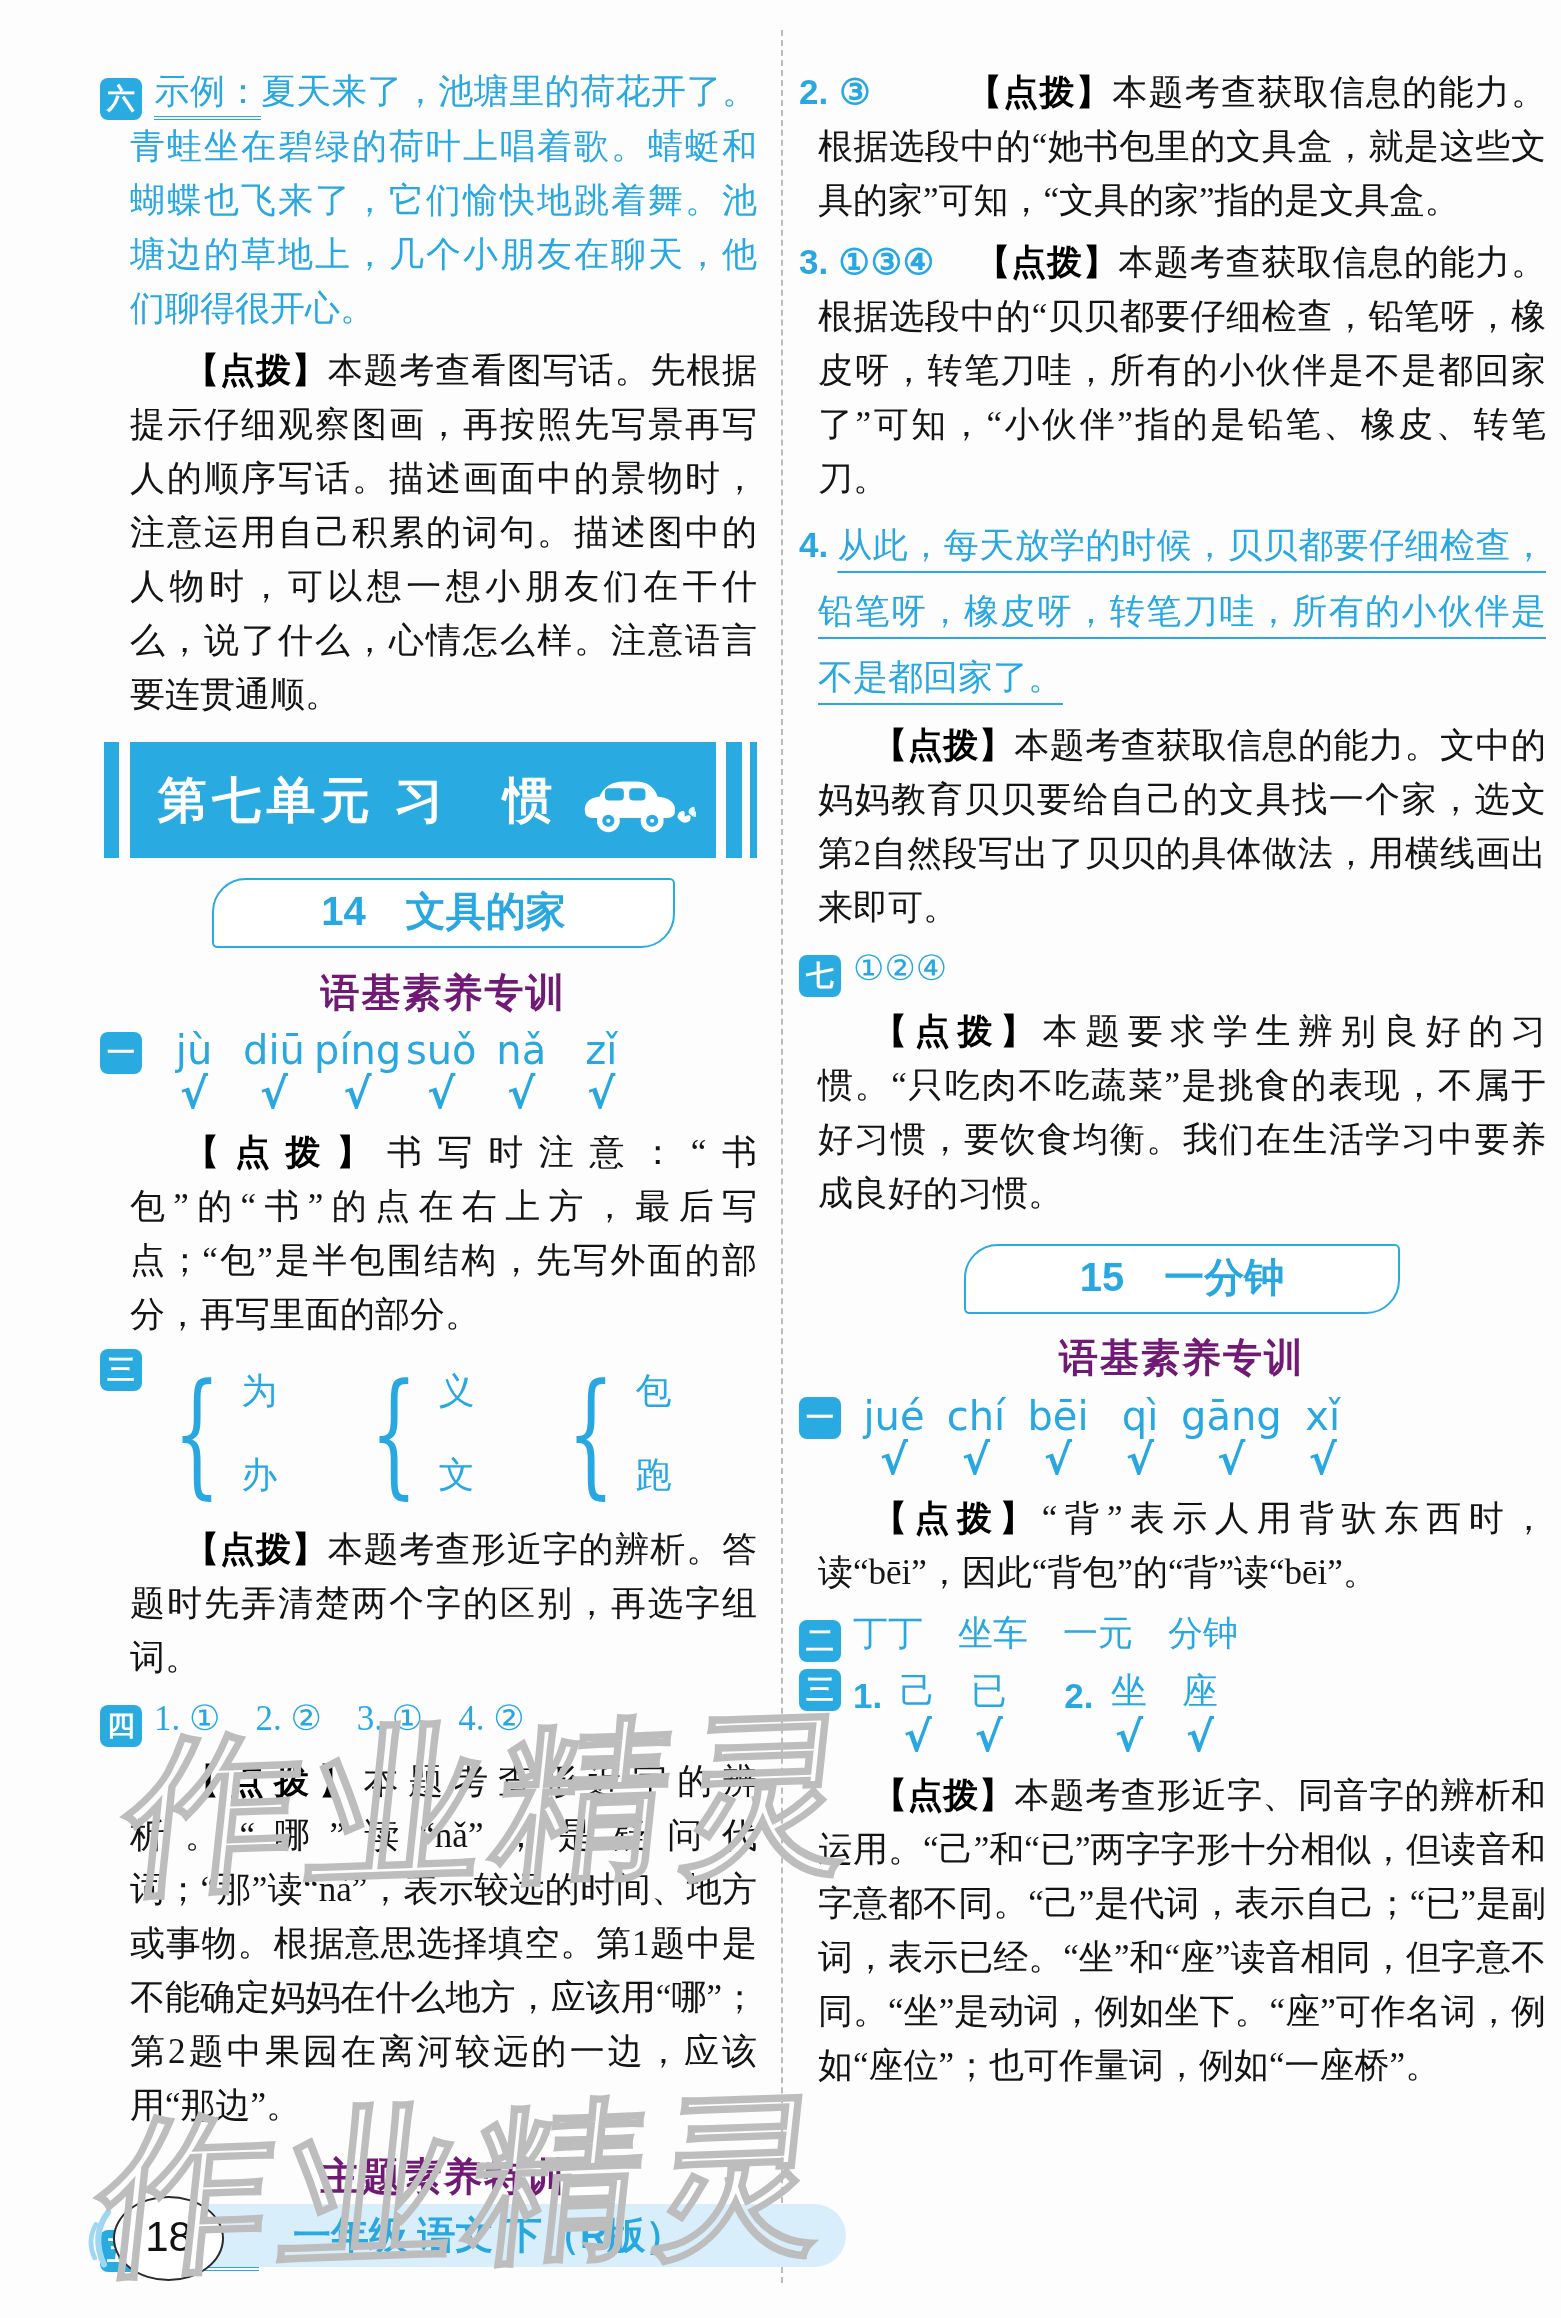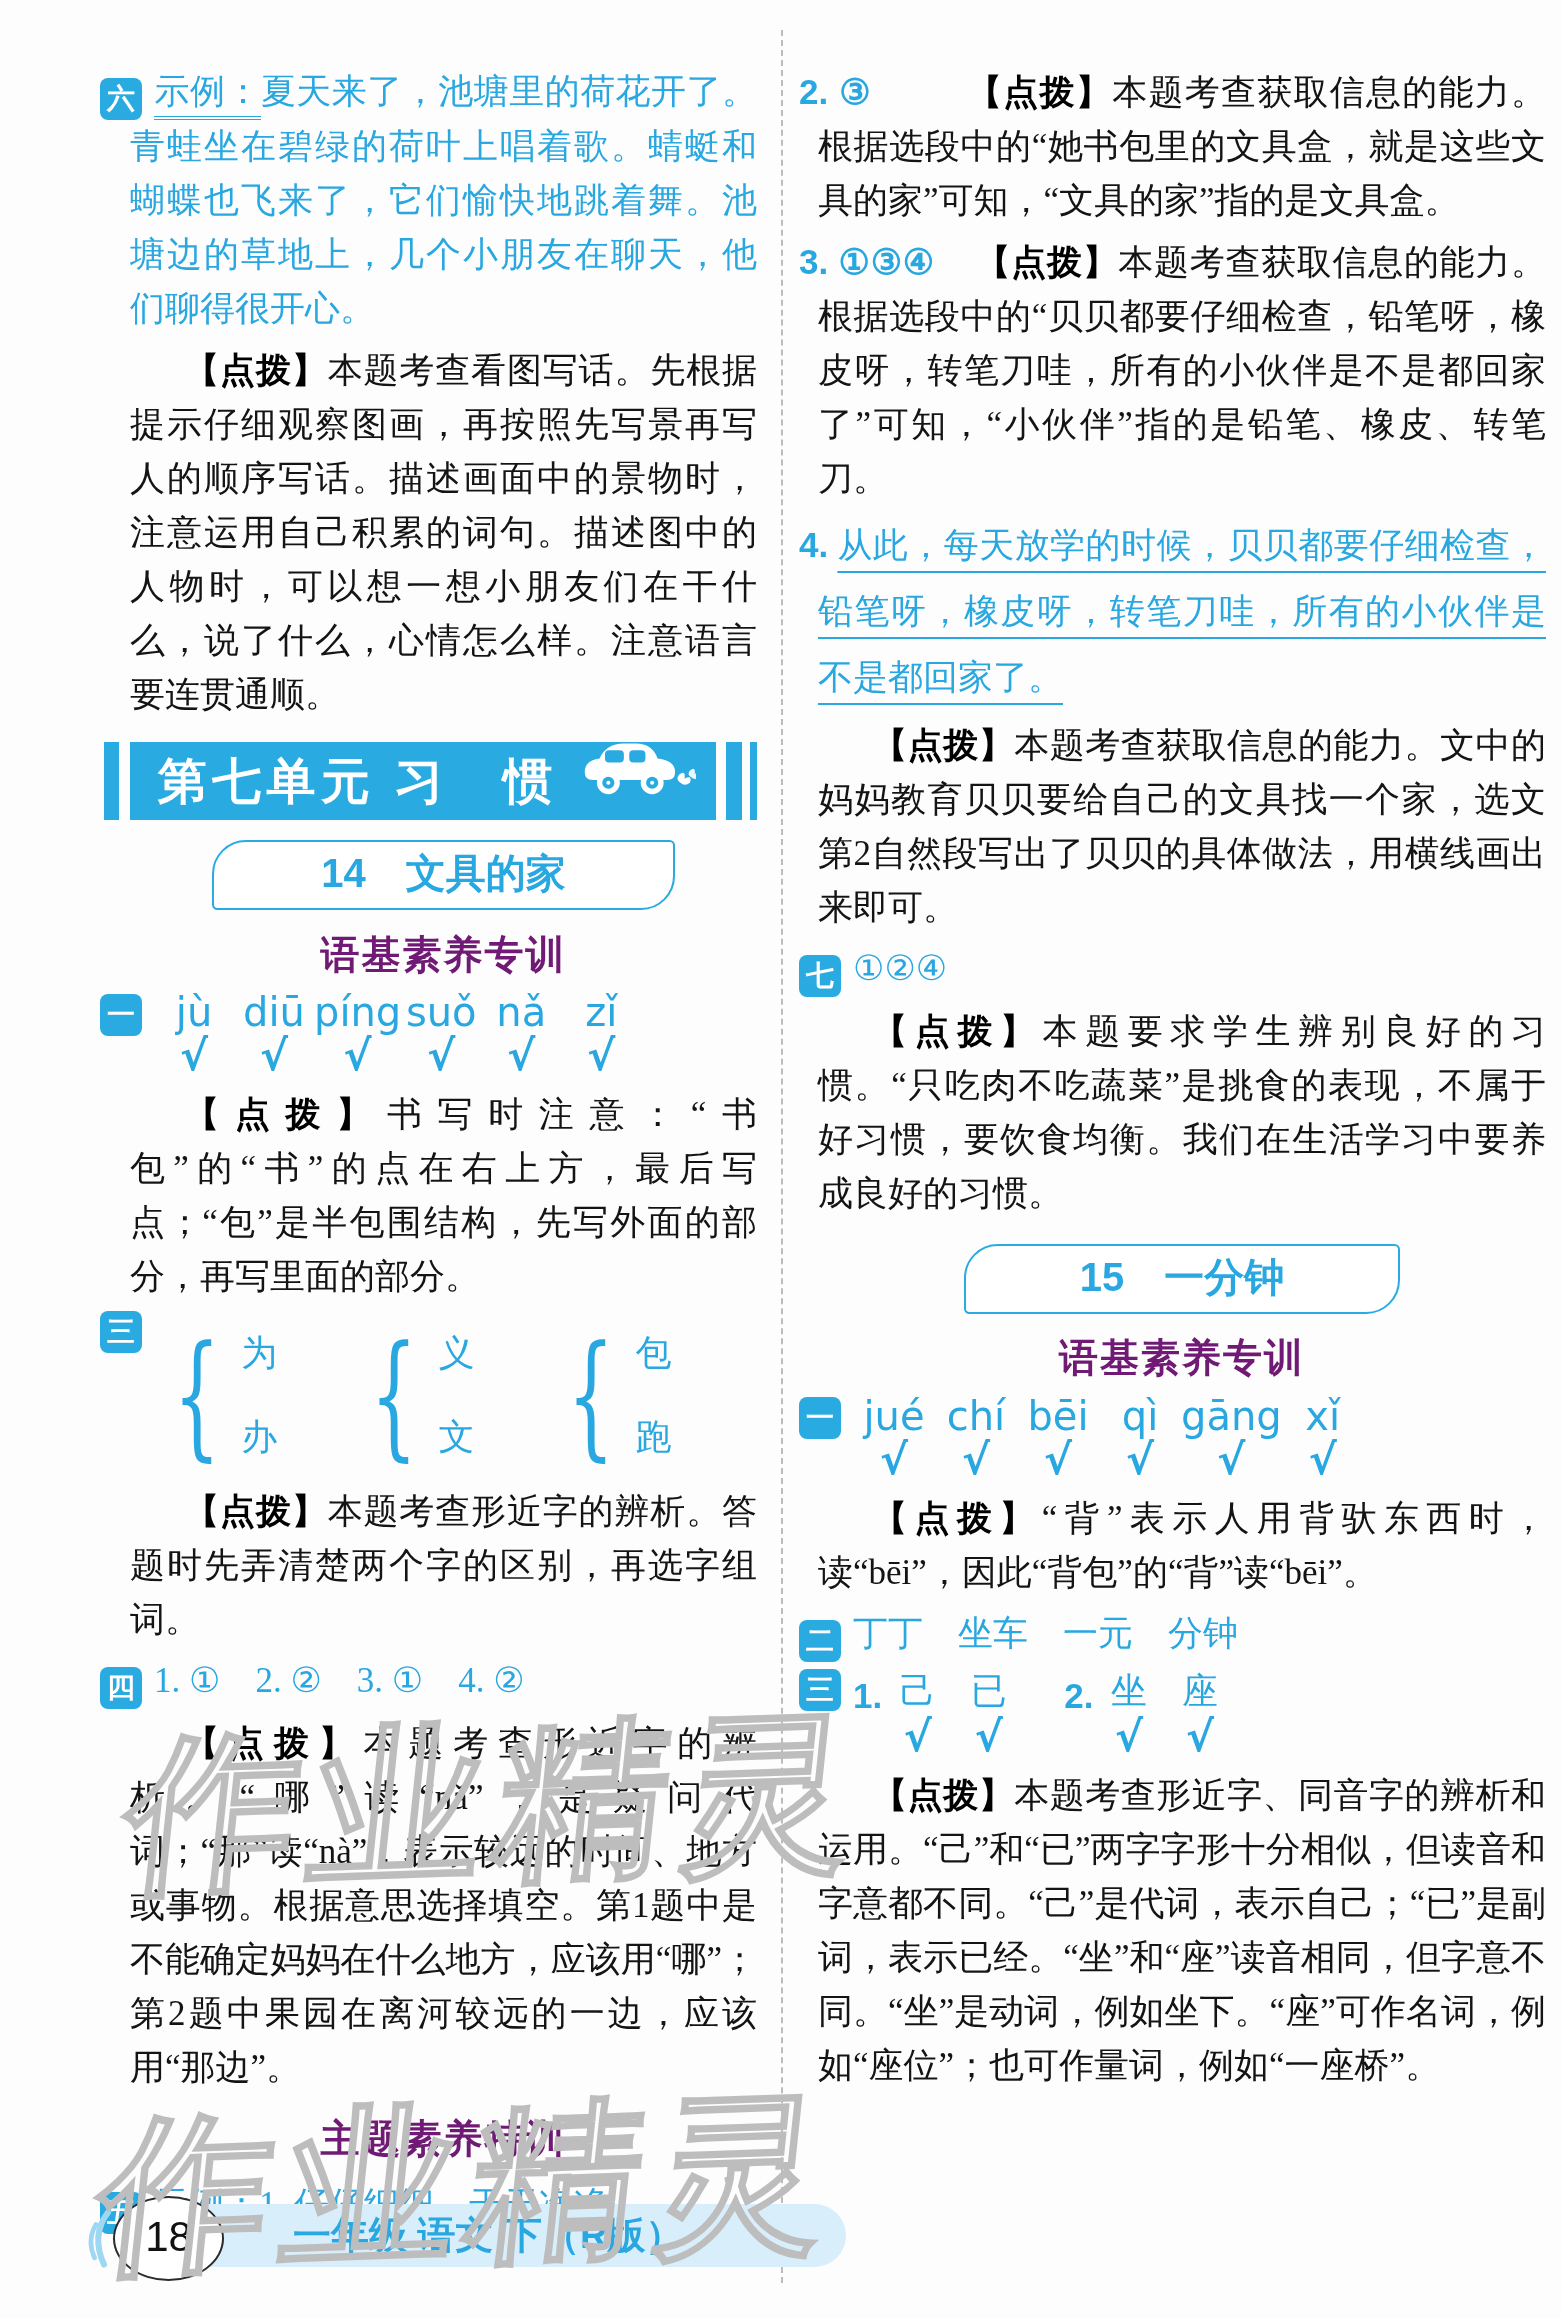--- a/index.html
+++ b/index.html
@@ -21,21 +21,21 @@
   .dlabel{font-weight:bold;color:#000;font-family:"Liberation Sans",sans-serif;}
   .dianbo{ text-indent:1.55em;}
   .gap{display:inline-block;width:94px;}
   .gap-s{display:inline-block;width:40px;}
   .underlined{color:#29a7e1;text-decoration:underline;text-decoration-color:#29a7e1;
               text-decoration-thickness:2px;text-underline-offset:13.5px;}
   .tall{line-height:66px;}
   .sec-header{text-align:center;font-family:"Liberation Sans",sans-serif;font-weight:bold;
               font-size:39px;letter-spacing:2px;color:#701a75;margin:17.5px 0 12px 0;text-indent:0;}
   
-  .banner{display:flex;align-items:stretch;height:78px;margin:20px 0 20px -26px;}
+  .banner{display:flex;align-items:stretch;height:116px;margin:20px 0 20px -26px;}
   .banner .bar{background:#29abe2;}
   .bar-l{width:15px;margin-right:10.8px;}
   .banner-main{flex:1;background:#29abe2;color:#fff;display:flex;align-items:center;
                font-family:"Liberation Sans",sans-serif;font-weight:bold;font-size:49px;
                letter-spacing:5.4px;padding-left:28px;position:relative;}
   .bar-r1{width:16px;margin-left:10.8px;}
   .bar-r2{width:6.7px;margin-left:8px;}
   .car{position:absolute;right:20px;bottom:9.4px;}
   
   .lesson{margin:0 auto 16px auto;border:2.7px solid #29abe2;background:#fff;

